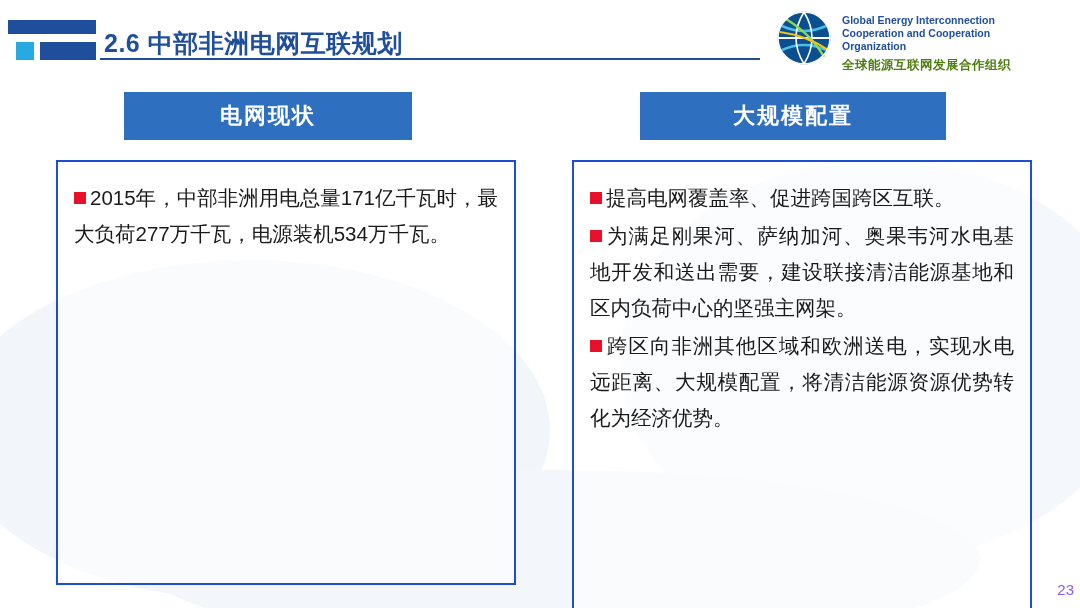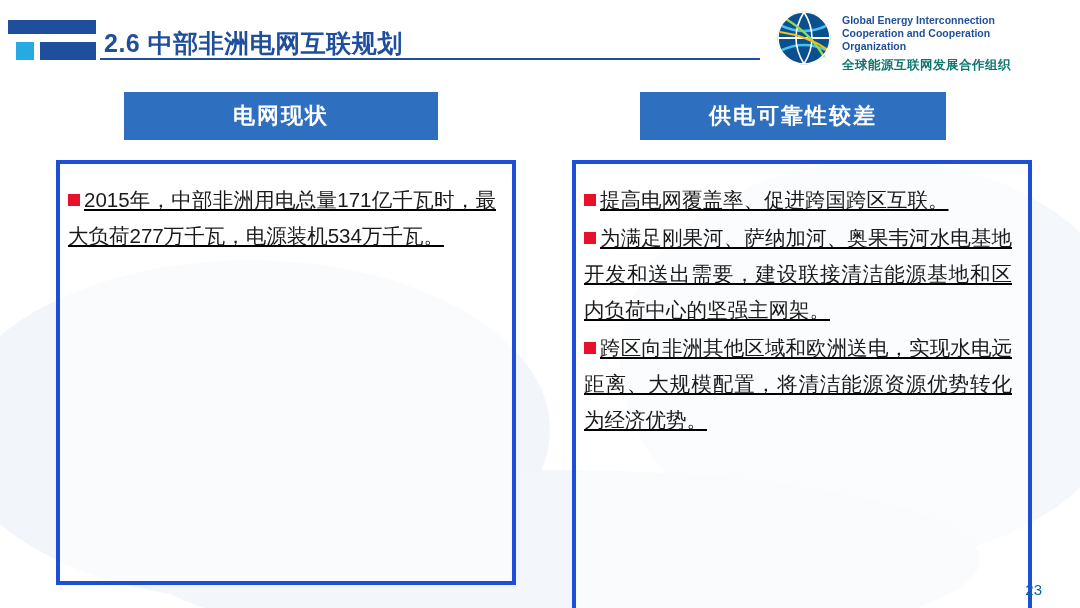--- a/index.html
+++ b/index.html
@@ -95,21 +95,21 @@
     width: 210px;
   }
   .logo-en {
     font-size: 10.5px;
     color: #1f4e9c;
     font-weight: bold;
     line-height: 13px;
   }
   .logo-cn {
     font-size: 12.5px;
-    color: #0f766e;
+    color: #4d7c0f;
     font-weight: bold;
     margin-top: 4px;
     letter-spacing: 0.5px;
   }
 
   
   .col-head {
     position: absolute;
     height: 48px;
     background: #2f6fc0;
@@ -117,36 +117,35 @@
     align-items: center;
     justify-content: center;
     color: #ffffff;
     font-size: 22px;
     font-weight: bold;
     letter-spacing: 2px;
   }
   .col-head.left {
     left: 124px;
     top: 92px;
-    width: 314px;
+    width: 288px;
   }
   .col-head.right {
     left: 640px;
     top: 92px;
     width: 306px;
   }
 
   
   .box {
     position: absolute;
-    border: 4px solid #1d4ed8;
+    border: 2px solid #1d4ed8;
     background: rgba(255,255,255,0.6);
     box-sizing: border-box;
-    padding: 18px 16px 10px 8px;
-    text-decoration: underline;
+    padding: 18px 16px 10px 16px;
   }
   .box.left {
     left: 56px;
     top: 160px;
     width: 460px;
     height: 425px;
   }
   .box.right {
     left: 572px;
     top: 160px;
@@ -167,24 +166,24 @@
     width: 12px;
     height: 12px;
     background: #e8102a;
     margin-right: 4px;
     vertical-align: 1px;
   }
 
   
   .page-num {
     position: absolute;
-    right: 38px;
+    right: 6px;
     bottom: 10px;
     font-size: 15px;
-    color: #0369a1;
+    color: #8b5cf6;
   }
 
   
   .bg-deco {
     position: absolute;
     left: 0; top: 0;
     width: 1080px; height: 608px;
     pointer-events: none;
   }
 </style>
@@ -221,21 +220,21 @@
     </svg>
     <div class="logo-text">
       <div class="logo-en">Global Energy Interconnection</div>
       <div class="logo-en">Cooperation and Cooperation Organization</div>
       <div class="logo-cn">全球能源互联网发展合作组织</div>
     </div>
   </div>
 </div>
 
 <div class="col-head left">电网现状</div>
-<div class="col-head right">供电可靠性较差</div>
+<div class="col-head right">大规模配置</div>
 
 <div class="box left">
   <p class="bullet-item"><span class="sq"></span><span>2015年，中部非洲用电总量171亿千瓦时，最大负荷277万千瓦，电源装机534万千瓦。</span></p>
 </div>
 
 <div class="box right">
   <p class="bullet-item"><span class="sq"></span><span>提高电网覆盖率、促进跨国跨区互联。</span></p>
   <p class="bullet-item"><span class="sq"></span><span>为满足刚果河、萨纳加河、奥果韦河水电基地开发和送出需要，建设联接清洁能源基地和区内负荷中心的坚强主网架。</span></p>
   <p class="bullet-item"><span class="sq"></span><span>跨区向非洲其他区域和欧洲送电，实现水电远距离、大规模配置，将清洁能源资源优势转化为经济优势。</span></p>
 </div>

